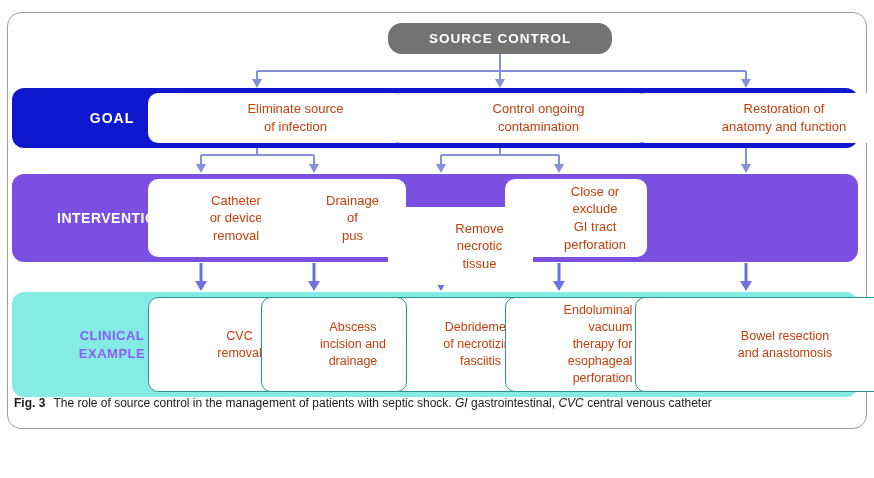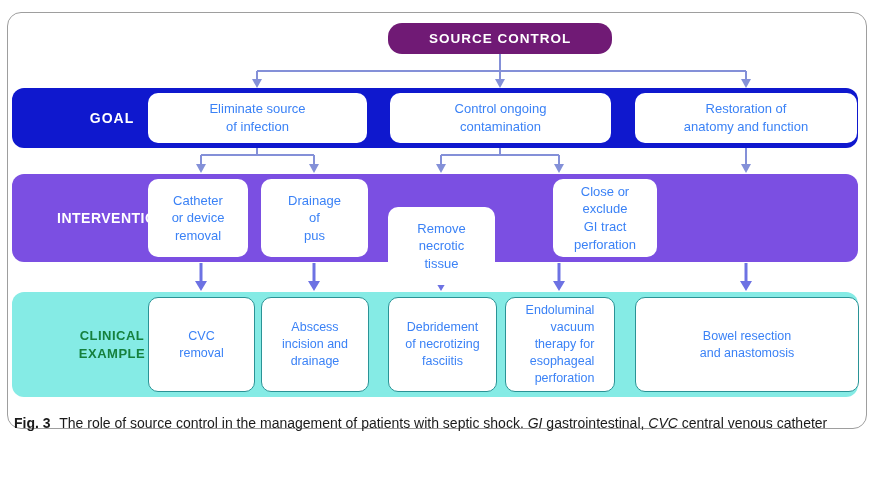--- a/index.html
+++ b/index.html
@@ -7,45 +7,45 @@
     position:relative;width:874px;height:478px;background:#ffffff;
     font-family:"Liberation Sans", sans-serif;overflow:hidden;
   }
   .frame{
     position:absolute;left:7px;top:12px;width:858px;height:415px;
     border:1px solid #9e9e9e;border-radius:14px;background:transparent;
   }
   .arrows{position:absolute;left:0;top:0;width:874px;height:478px;pointer-events:none;}
   .root-node{
     position:absolute;left:388px;top:23px;width:224px;height:31px;
-    background:#701a75;border-radius:14px;display:flex;align-items:center;justify-content:center;
+    background:#737373;border-radius:14px;display:flex;align-items:center;justify-content:center;
     color:#ffffff;font-weight:bold;font-size:13.5px;letter-spacing:1px;
   }
   .band{position:absolute;left:12px;width:846px;border-radius:12px;}
   .band-goal{top:88px;height:60px;background:#0f18ce;}
   .band-intervention{top:174px;height:88px;background:#7b4fe2;}
   .band-clinical{top:292px;height:105px;background:#85ebe5;}
   .row-label{
     position:absolute;display:flex;align-items:center;justify-content:center;text-align:center;
     font-weight:bold;white-space:pre-line;letter-spacing:1px;padding-left:32px;
   }
   .row-label.goal{left:12px;top:88px;width:136px;height:60px;color:#ffffff;font-size:14px;}
   .row-label.intervention{left:12px;top:174px;width:136px;height:88px;color:#ffffff;font-size:14px;letter-spacing:0.5px;}
-  .row-label.clinical{left:12px;top:292px;width:136px;height:105px;color:#15803d;font-size:13px;line-height:1.35;letter-spacing:0.5px;}
+  .row-label.clinical{left:12px;top:292px;width:136px;height:105px;color:#8b5cf6;font-size:13px;line-height:1.35;letter-spacing:0.5px;}
   .wbox{
     position:absolute;background:#ffffff;border-radius:10px;
     display:flex;align-items:center;justify-content:center;text-align:center;
-    color:#3b82f6;white-space:pre-line;line-height:1.35;
+    color:#c2410c;white-space:pre-line;line-height:1.35;padding-left:38px;
   }
   .goal-box{top:93px;height:50px;font-size:13px;}
   .int-box{top:179px;height:78px;font-size:13px;}
   .clin-box{top:297px;height:93px;font-size:12.5px;border:1.4px solid #2a9396;}
   .caption{
-    position:absolute;left:14px;top:415px;width:840px;
-    font-size:14px;color:#1a1a1a;
+    position:absolute;left:14px;top:396px;width:840px;
+    font-size:12px;color:#1a1a1a;
   }
   .caption .fig{font-weight:bold;margin-right:5px;}
   .caption .abbr{font-style:italic;}
 </style>
 </head>
 <body>
 
 <div class="canvas">
 
   <div class="frame"></div>
@@ -111,21 +111,21 @@
   <div class="row-label intervention">INTERVENTION</div>
   <div class="wbox int-box" style="left:148px;width:100px;">Catheter
 or device
 removal</div>
   <div class="wbox int-box" style="left:261px;width:107px;">Drainage
 of
 pus</div>
   <div class="wbox int-box" style="left:388px;width:107px;margin-top:28px;">Remove
 necrotic
 tissue</div>
-  <div class="wbox int-box" style="left:505px;width:104px;margin-left:48px;">Close or
+  <div class="wbox int-box" style="left:505px;width:104px;">Close or
 exclude
 GI tract
 perforation</div>
 
   <div class="band band-clinical"></div>
   <div class="row-label clinical">CLINICAL
 EXAMPLE</div>
   <div class="wbox clin-box" style="left:148px;width:105px;">CVC
 removal</div>
   <div class="wbox clin-box" style="left:388px;width:107px;">Debridement

